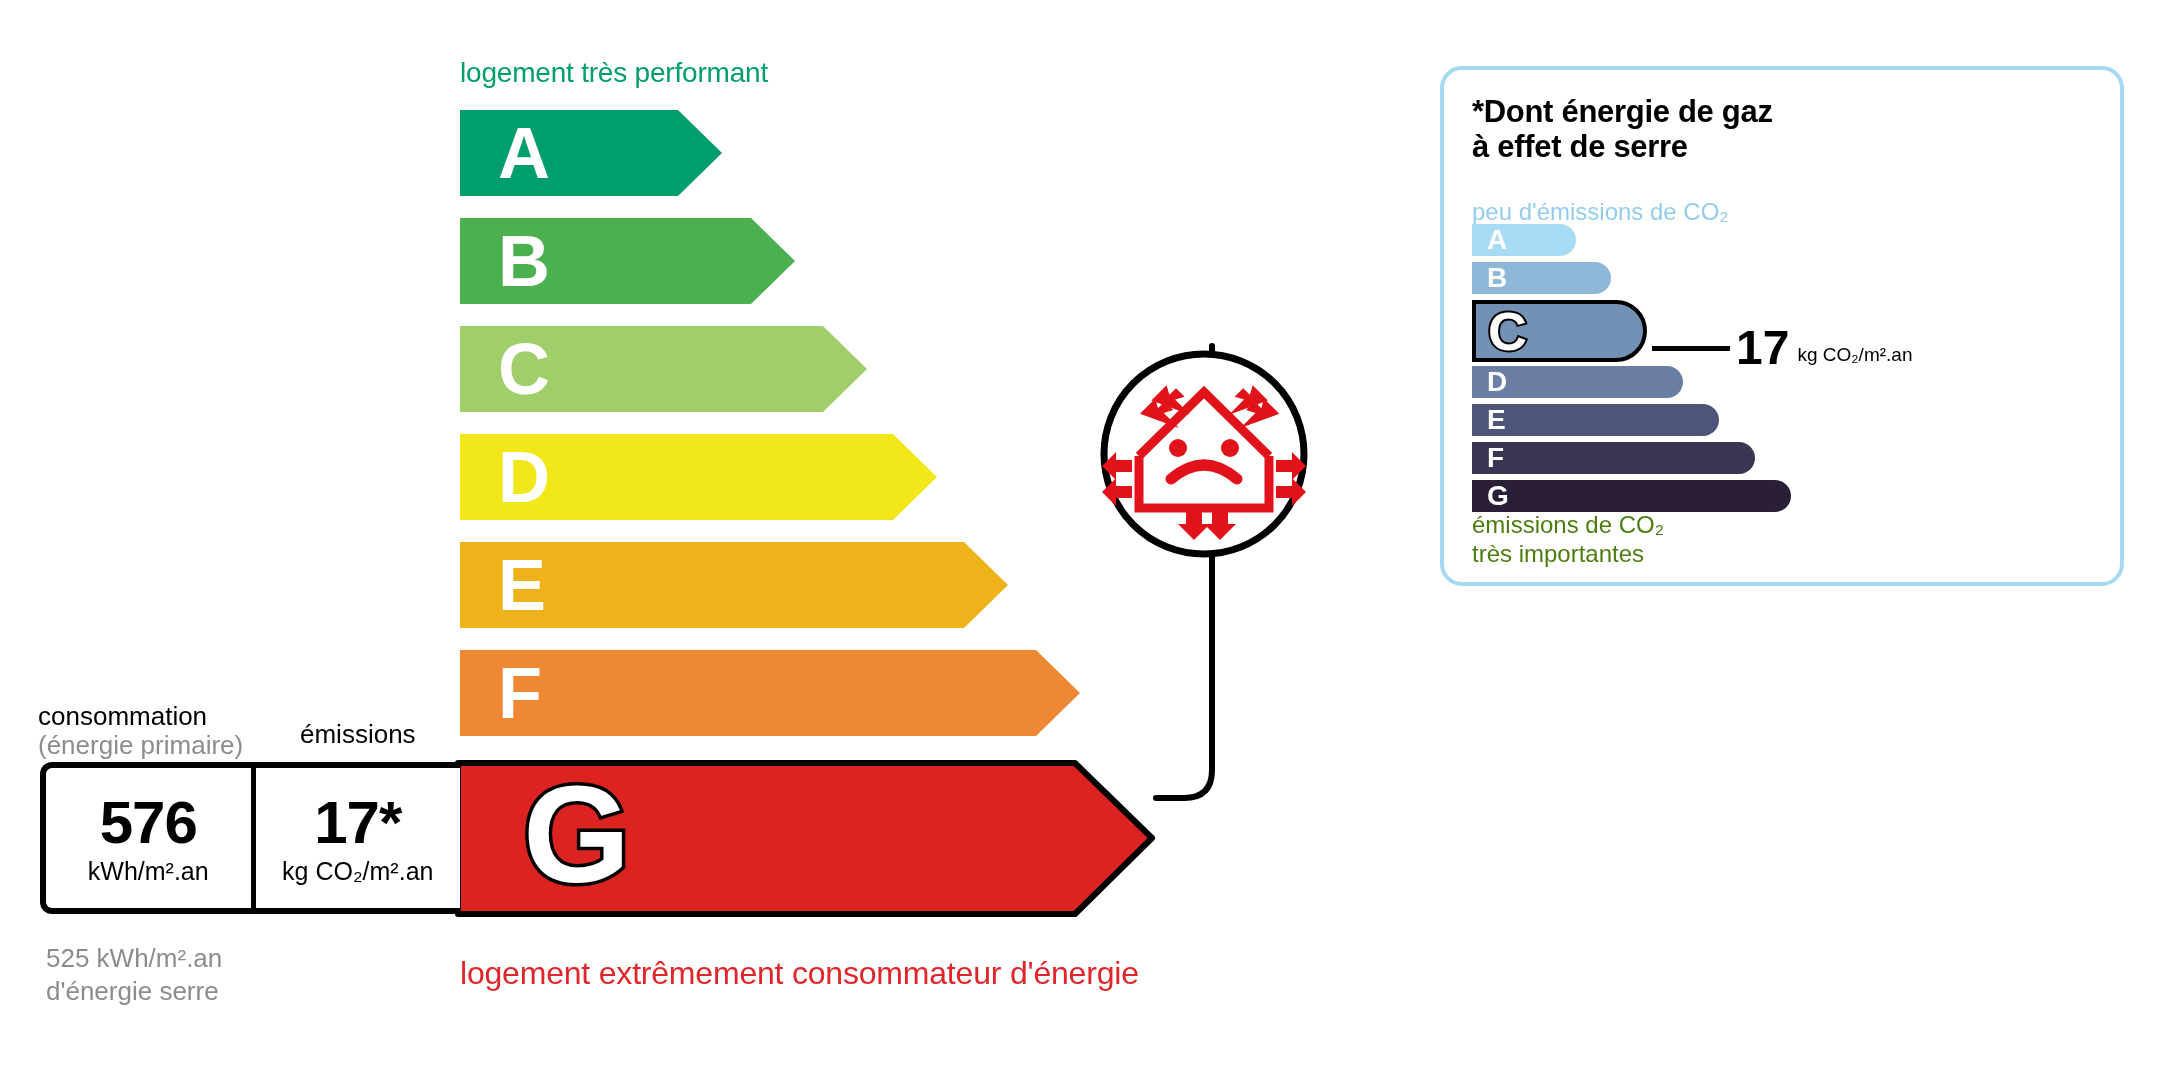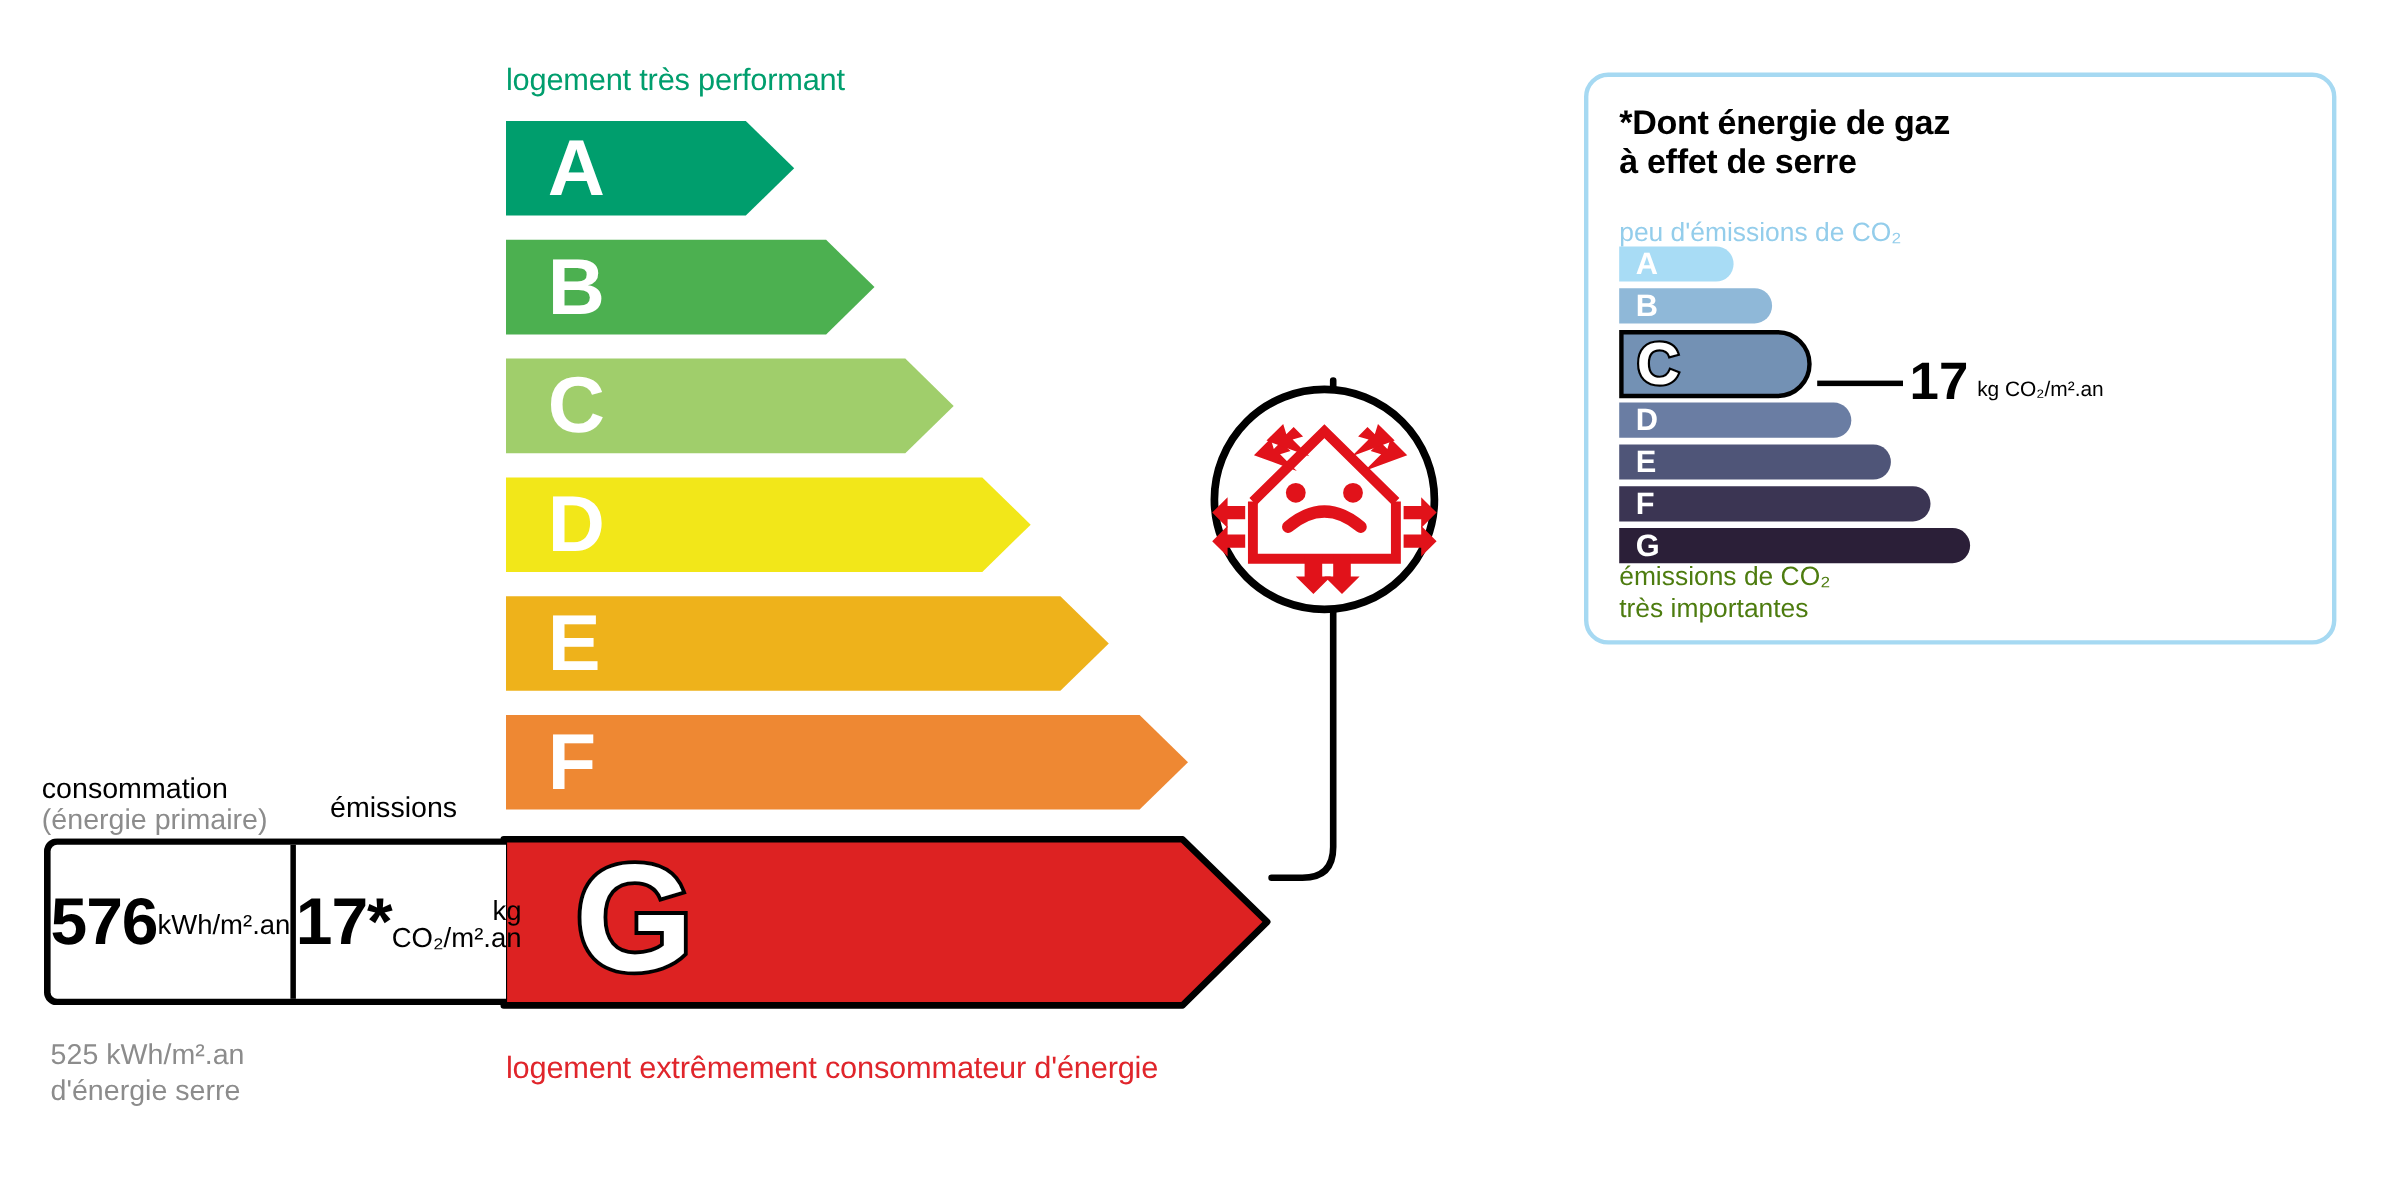--- a/index.html
+++ b/index.html
@@ -8,40 +8,40 @@
 
   
   #energy-scale{position:absolute;left:0;top:0;width:1340px;height:1079px;}
 
   .top-caption{
     position:absolute;left:460px;top:57px;
     font-size:28px;color:#009e6d;white-space:nowrap;letter-spacing:-0.2px;
   }
   .bottom-caption{
     position:absolute;left:460px;top:955px;
-    font-size:28px;color:#e0252b;white-space:nowrap;letter-spacing:-0.2px;
+    font-size:32px;color:#e0252b;white-space:nowrap;letter-spacing:-0.2px;
   }
 
   .bar{position:absolute;display:block;}
   .bar svg{display:block;overflow:visible;}
   .bar .letter{
     position:absolute;top:0;left:38px;height:100%;
     display:flex;align-items:center;
     font-size:72px;font-weight:bold;color:#ffffff;line-height:1;
   }
 
   
   #value-box{
     position:absolute;left:40px;top:762px;width:420px;height:152px;
     box-sizing:border-box;
     border:6px solid #000;border-right:none;
     border-top-left-radius:12px;border-bottom-left-radius:12px;
     background:#fff;display:flex;z-index:5;
   }
-  .vb-cell{flex:1;display:flex;align-items:center;justify-content:center;text-align:right;}
+  .vb-cell{flex:1;display:flex;flex-direction:column;align-items:center;justify-content:center;}
   .vb-cell.left{border-right:5px solid #000;}
   .vb-num{font-size:60px;font-weight:bold;color:#000;line-height:1;letter-spacing:-1px;}
   .vb-unit{font-size:25px;color:#000;margin-top:6px;line-height:1;}
 
   .hdr{position:absolute;font-size:26px;line-height:1.12;}
   #hdr-consumption{left:38px;top:702px;width:260px;text-align:left;color:#000;}
   #hdr-consumption .sub{color:#8c8c8c;display:block;}
   #hdr-emissions{left:300px;top:720px;color:#000;}
 
   #final-energy{

